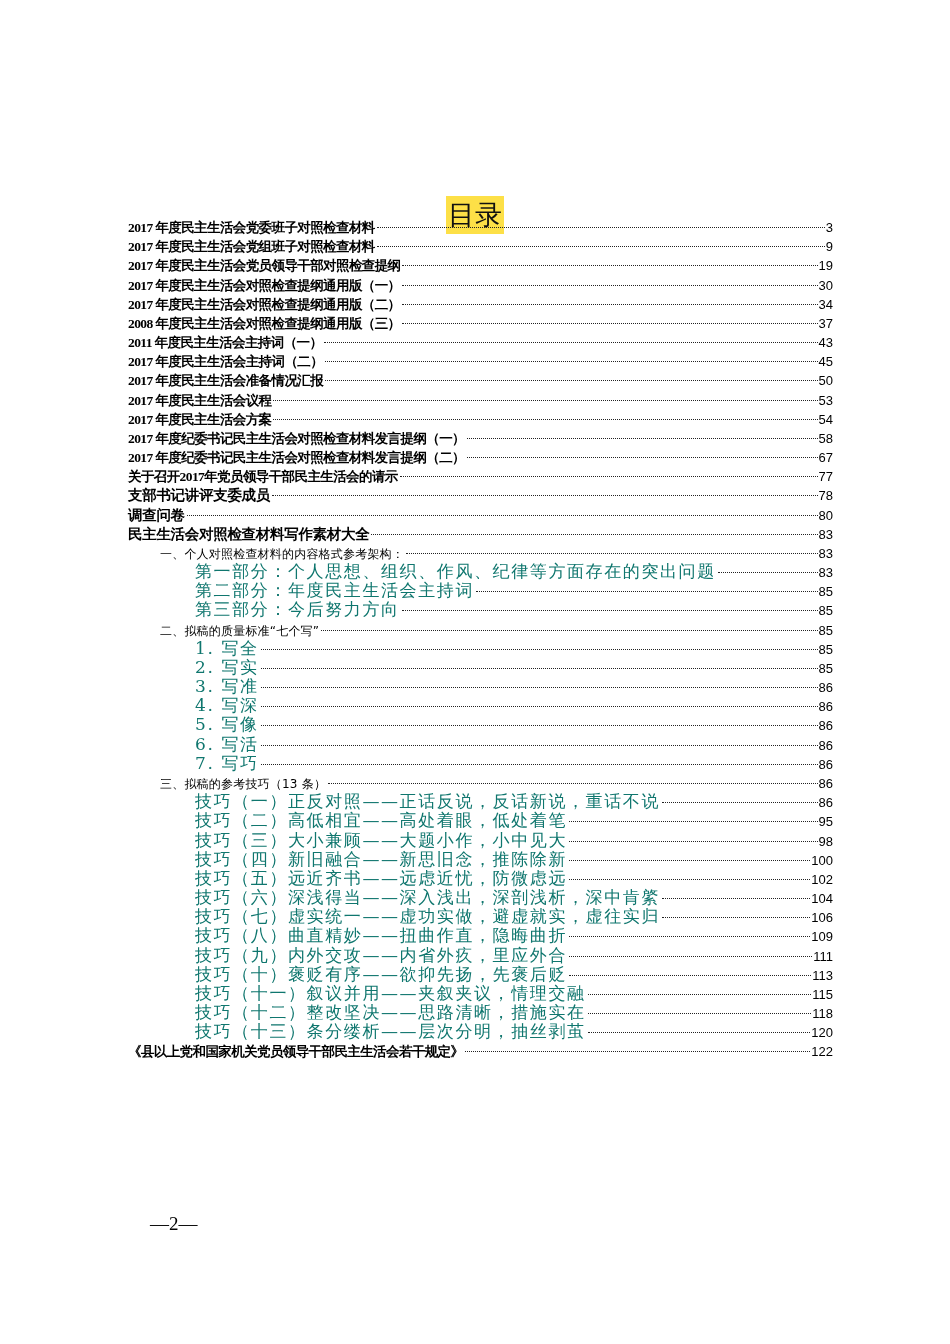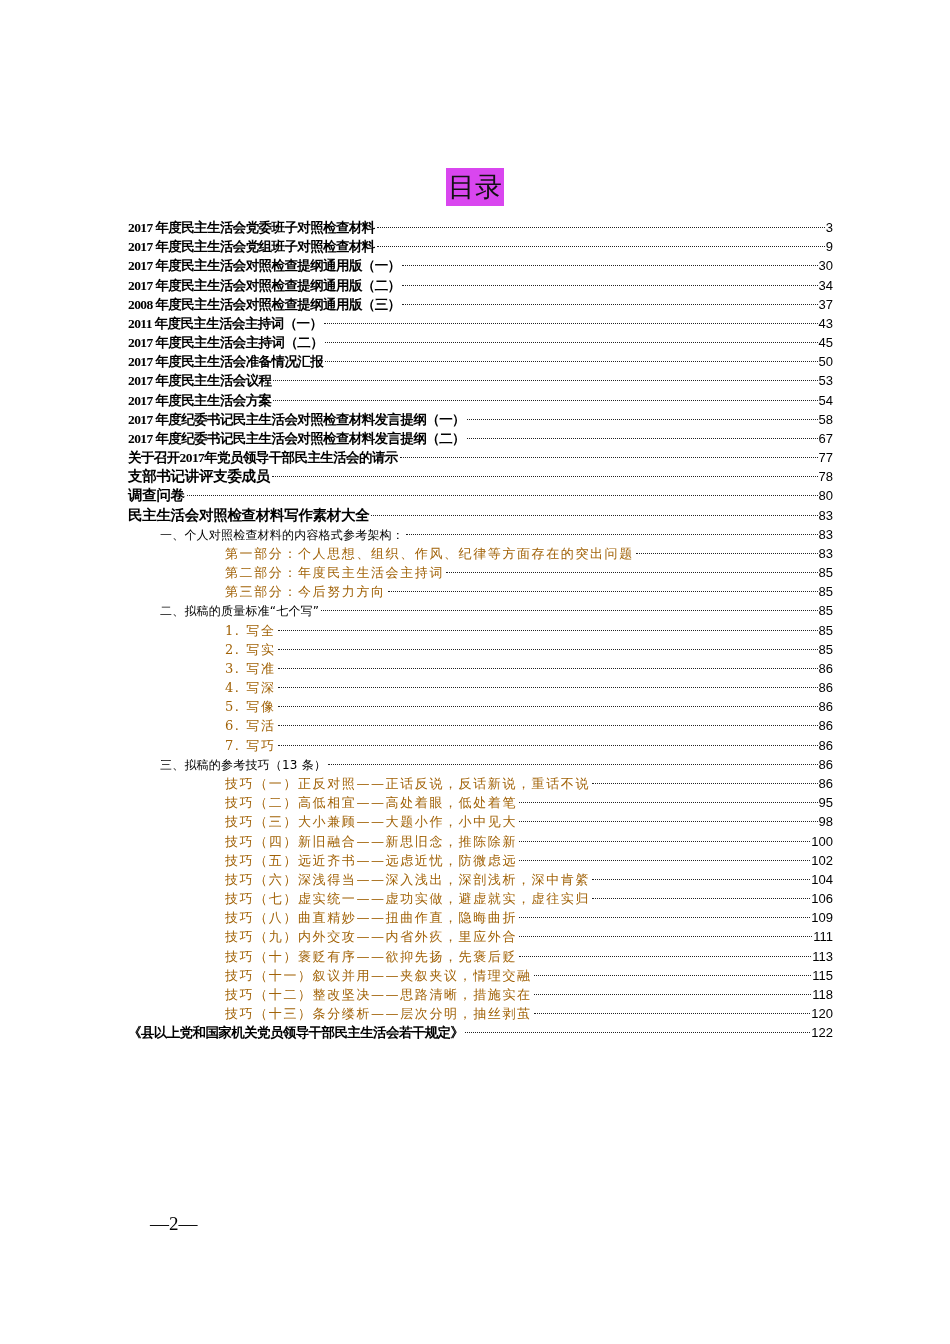--- a/index.html
+++ b/index.html
@@ -24,28 +24,29 @@
     }
     .toc-title-wrap {
       position: absolute;
       top: 168px;
       left: 0;
       width: 950px;
       text-align: center;
     }
     .toc-title {
       display: inline-block;
-      background: #d946ef;
+      background: #fde047;
       font-family: "DejaVu Sans", "Liberation Sans", sans-serif;
       font-size: 27px;
       line-height: 38px;
       height: 38px;
       padding: 0 2px;
       letter-spacing: 0px;
       color: #111;
+      margin-top: 28px;
     }
     .toc {
       position: absolute;
       top: 213px;
       left: 128px;
       width: 705px;
     }
     .toc-row {
       display: flex;
       align-items: baseline;
@@ -93,24 +94,23 @@
     }
     .lv2 { padding-left: 32px; }
     .lv2 .label {
       font-family: "DejaVu Sans", "Liberation Sans", sans-serif;
       font-size: 12px;
       letter-spacing: 0.2px;
     }
     .lv3 { padding-left: 67px; }
     .lv3 .label {
       font-family: "DejaVu Serif", "Liberation Serif", serif;
-      font-size: 13px;
+      font-size: 17px;
       letter-spacing: 1.6px;
-      color: #a16207;
-      margin-left: 30px;
+      color: #0f766e;
     }
     .footer-page {
       position: absolute;
       top: 1213px;
       left: 150px;
       font-family: "Liberation Serif", "DejaVu Serif", serif;
       font-size: 19px;
       color: #000;
     }
   </style>
@@ -128,20 +128,25 @@
         <span class="label">2017 年度民主生活会党委班子对照检查材料</span>
         <span class="leader"></span>
         <span class="page-num">3</span>
       </div>
       <div class="toc-row lv1">
         <span class="label">2017 年度民主生活会党组班子对照检查材料</span>
         <span class="leader"></span>
         <span class="page-num">9</span>
       </div>
       <div class="toc-row lv1">
+        <span class="label">2017 年度民主生活会党员领导干部对照检查提纲</span>
+        <span class="leader"></span>
+        <span class="page-num">19</span>
+      </div>
+      <div class="toc-row lv1">
         <span class="label">2017 年度民主生活会对照检查提纲通用版（一）</span>
         <span class="leader"></span>
         <span class="page-num">30</span>
       </div>
       <div class="toc-row lv1">
         <span class="label">2017 年度民主生活会对照检查提纲通用版（二）</span>
         <span class="leader"></span>
         <span class="page-num">34</span>
       </div>
       <div class="toc-row lv1">

